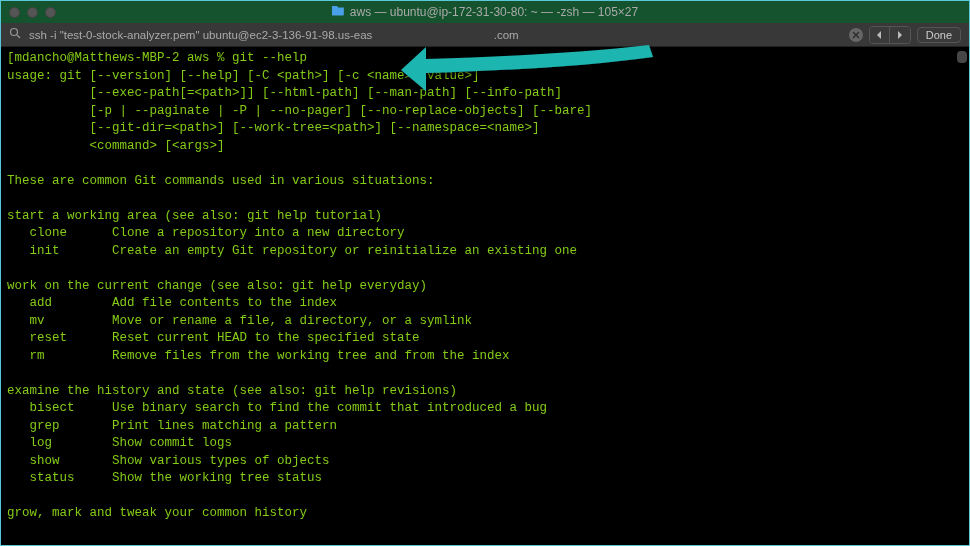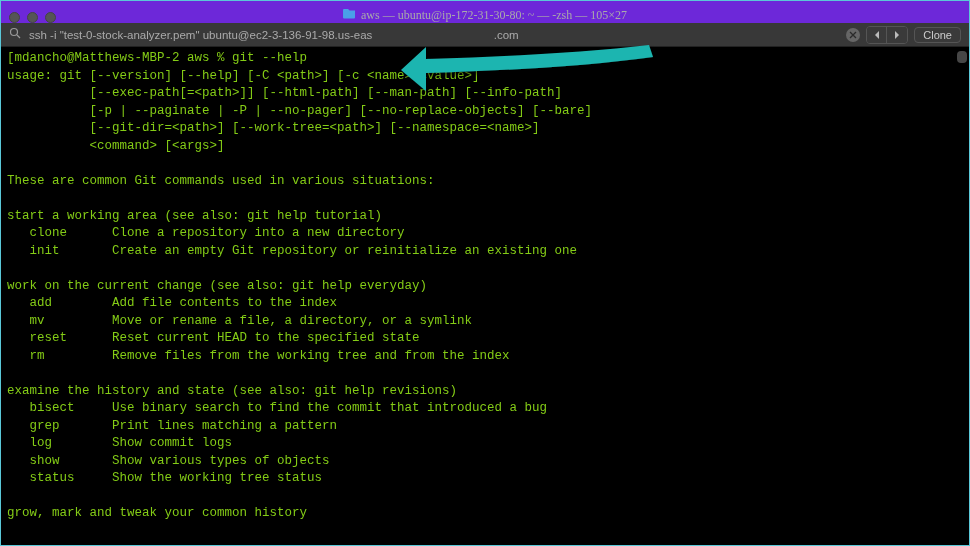--- a/index.html
+++ b/index.html
@@ -8,27 +8,27 @@
       height: 546px;
       background: #1a1a1a;
       font-family: Menlo, Monaco, 'Courier New', monospace;
       font-size: 12.5px;
       overflow: hidden;
       border: 1px solid #5ac8d8;
       position: relative;
     }
     .titlebar {
       height: 22px;
-      background: #6d28d9;
-      display: flex;
-      align-items: flex-end;
+      background: #14532d;
+      display: flex;
+      align-items: center;
       padding: 0 8px;
       color: #bbb;
       font-size: 12px;
-      font-family: Liberation Serif, serif;
+      font-family: Liberation Sans, sans-serif;
       position: relative;
     }
     .traffic-lights {
       display: flex;
       gap: 7px;
       align-items: center;
     }
     .dot {
       width: 11px;
       height: 11px;
@@ -165,21 +165,21 @@
         <svg width="6" height="8" viewBox="0 0 6 8">
             <path fill="#bbb" d="M5 0L1 4l4 4z"></path>
           </svg>
       </div>
       <div class="nav-btn">
         <svg width="6" height="8" viewBox="0 0 6 8">
             <path fill="#bbb" d="M1 0l4 4-4 4z"></path>
           </svg>
       </div>
     </div>
-    <div class="done-btn">Clone</div>
+    <div class="done-btn">Done</div>
   </div>
 </div>
 
 <div class="terminal"><div style="white-space: pre;">[mdancho@Matthews-MBP-2 aws % git --help
 usage: git [--version] [--help] [-C &lt;path&gt;] [-c &lt;name&gt;=&lt;value&gt;]
            [--exec-path[=&lt;path&gt;]] [--html-path] [--man-path] [--info-path]
            [-p | --paginate | -P | --no-pager] [--no-replace-objects] [--bare]
            [--git-dir=&lt;path&gt;] [--work-tree=&lt;path&gt;] [--namespace=&lt;name&gt;]
            &lt;command&gt; [&lt;args&gt;]
 

